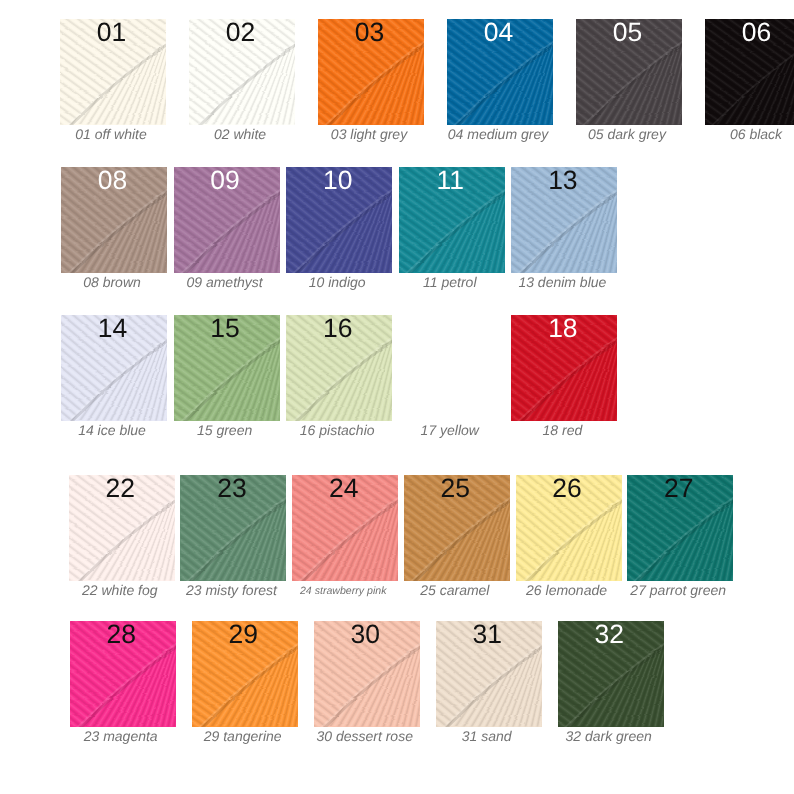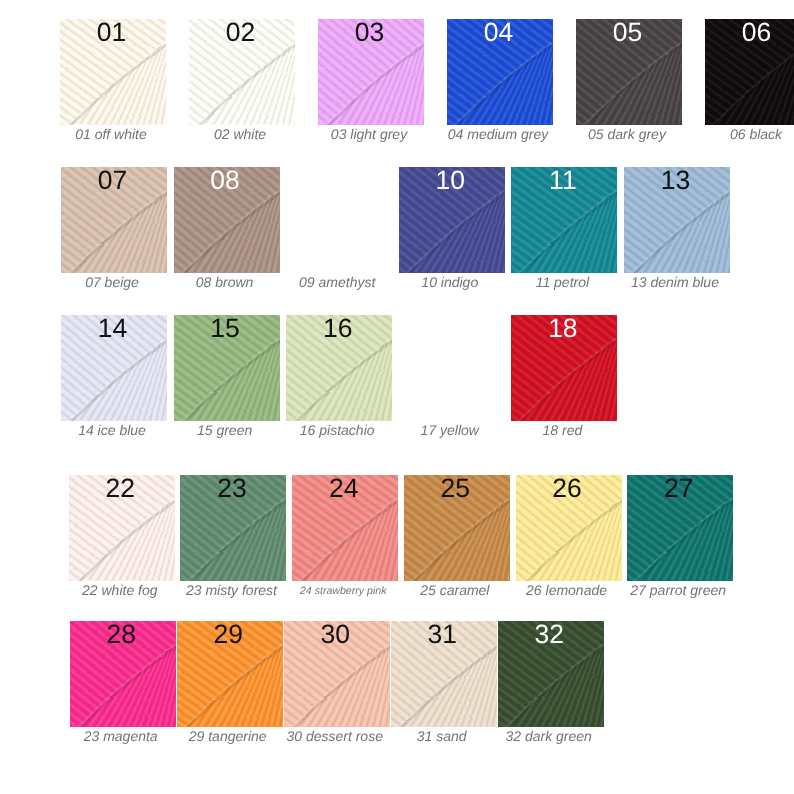--- a/index.html
+++ b/index.html
@@ -92,39 +92,39 @@
             <svg class="fold" viewBox="0 0 106 106" preserveAspectRatio="none">
               <path d="M106,24.9 C84.8,39.8 59.4,58.3 36.0,80.6 C23.3,92.8 14.3,101.8 9.0,106" fill="none" stroke="rgba(0,0,0,0.12)" stroke-width="2.6"></path>
               <path d="M106,21.9 C84.8,36.8 59.4,55.3 36.0,77.6 C23.3,89.8 14.3,98.8 9.0,103" fill="none" stroke="rgba(255,255,255,0.13)" stroke-width="1.6"></path>
             </svg>
           </div>
           <div class="num dark">02</div>
         </div>
         <div class="lbl"><span>02 white</span></div>
       </div>
       <div class="cell" style="--ang: 40deg; --fang: 158deg; --fx: 126%; --fy: -68%; --texop: 1.000;">
-        <div class="sw" style="background:#f0abfc">
+        <div class="sw" style="background:#f97316">
           <div class="tex">
             <div class="clipA">
               <div class="tex-a"></div>
             </div>
             <div class="clipB">
               <div class="tex-b"></div>
             </div>
             <svg class="fold" viewBox="0 0 106 106" preserveAspectRatio="none">
               <path d="M106,24.9 C84.8,39.8 59.4,58.3 36.0,80.6 C23.3,92.8 14.3,101.8 9.0,106" fill="none" stroke="rgba(0,0,0,0.12)" stroke-width="2.6"></path>
               <path d="M106,21.9 C84.8,36.8 59.4,55.3 36.0,77.6 C23.3,89.8 14.3,98.8 9.0,103" fill="none" stroke="rgba(255,255,255,0.13)" stroke-width="1.6"></path>
             </svg>
           </div>
           <div class="num dark">03</div>
         </div>
         <div class="lbl"><span>03 light grey</span></div>
       </div>
       <div class="cell" style="--ang: 37deg; --fang: 160deg; --fx: 126%; --fy: -58%; --texop: 0.972;">
-        <div class="sw" style="background:#1d4ed8">
+        <div class="sw" style="background:#0369a1">
           <div class="tex">
             <div class="clipA">
               <div class="tex-a"></div>
             </div>
             <div class="clipB">
               <div class="tex-b"></div>
             </div>
             <svg class="fold" viewBox="0 0 106 106" preserveAspectRatio="none">
               <path d="M106,24.9 C84.8,39.8 59.4,58.3 36.0,80.6 C23.3,92.8 14.3,101.8 9.0,106" fill="none" stroke="rgba(0,0,0,0.12)" stroke-width="2.6"></path>
               <path d="M106,21.9 C84.8,36.8 59.4,55.3 36.0,77.6 C23.3,89.8 14.3,98.8 9.0,103" fill="none" stroke="rgba(255,255,255,0.13)" stroke-width="1.6"></path>
@@ -165,57 +165,54 @@
               <path d="M106,24.9 C84.8,39.8 59.4,58.3 36.0,80.6 C23.3,92.8 14.3,101.8 9.0,106" fill="none" stroke="rgba(0,0,0,0.12)" stroke-width="2.6"></path>
               <path d="M106,21.9 C84.8,36.8 59.4,55.3 36.0,77.6 C23.3,89.8 14.3,98.8 9.0,103" fill="none" stroke="rgba(255,255,255,0.13)" stroke-width="1.6"></path>
             </svg>
           </div>
           <div class="num light">06</div>
         </div>
         <div class="lbl"><span>06 black</span></div>
       </div>
     </div>
     <div class="row" style="top: 166.5px; left: 61px; gap: 6.6px;">
-      <div class="cell" style="--ang: 38deg; --fang: 157deg; --fx: 126%; --fy: -58%; --texop: 1.000;">
-        <div class="sw" style="background:#DAC1AF">
-          <div class="tex">
-            <div class="clipA">
-              <div class="tex-a"></div>
-            </div>
-            <div class="clipB">
-              <div class="tex-b"></div>
-            </div>
-            <svg class="fold" viewBox="0 0 106 106" preserveAspectRatio="none">
-              <path d="M106,24.9 C84.8,39.8 59.4,58.3 36.0,80.6 C23.3,92.8 14.3,101.8 9.0,106" fill="none" stroke="rgba(0,0,0,0.12)" stroke-width="2.6"></path>
-              <path d="M106,21.9 C84.8,36.8 59.4,55.3 36.0,77.6 C23.3,89.8 14.3,98.8 9.0,103" fill="none" stroke="rgba(255,255,255,0.13)" stroke-width="1.6"></path>
-            </svg>
-          </div>
-          <div class="num dark">07</div>
-        </div>
-        <div class="lbl"><span>07 beige</span></div>
-      </div>
       <div class="cell" style="--ang: 40deg; --fang: 159deg; --fx: 126%; --fy: -63%; --texop: 0.994;">
         <div class="sw" style="background:#AB9284">
           <div class="tex">
             <div class="clipA">
               <div class="tex-a"></div>
             </div>
             <div class="clipB">
               <div class="tex-b"></div>
             </div>
             <svg class="fold" viewBox="0 0 106 106" preserveAspectRatio="none">
               <path d="M106,24.9 C84.8,39.8 59.4,58.3 36.0,80.6 C23.3,92.8 14.3,101.8 9.0,106" fill="none" stroke="rgba(0,0,0,0.12)" stroke-width="2.6"></path>
               <path d="M106,21.9 C84.8,36.8 59.4,55.3 36.0,77.6 C23.3,89.8 14.3,98.8 9.0,103" fill="none" stroke="rgba(255,255,255,0.13)" stroke-width="1.6"></path>
             </svg>
           </div>
           <div class="num light">08</div>
         </div>
         <div class="lbl"><span>08 brown</span></div>
       </div>
       <div class="cell" style="--ang: 37deg; --fang: 161deg; --fx: 126%; --fy: -68%; --texop: 0.965;">
+        <div class="sw" style="background:#A5759E">
+          <div class="tex">
+            <div class="clipA">
+              <div class="tex-a"></div>
+            </div>
+            <div class="clipB">
+              <div class="tex-b"></div>
+            </div>
+            <svg class="fold" viewBox="0 0 106 106" preserveAspectRatio="none">
+              <path d="M106,24.9 C84.8,39.8 59.4,58.3 36.0,80.6 C23.3,92.8 14.3,101.8 9.0,106" fill="none" stroke="rgba(0,0,0,0.12)" stroke-width="2.6"></path>
+              <path d="M106,21.9 C84.8,36.8 59.4,55.3 36.0,77.6 C23.3,89.8 14.3,98.8 9.0,103" fill="none" stroke="rgba(255,255,255,0.13)" stroke-width="1.6"></path>
+            </svg>
+          </div>
+          <div class="num light">09</div>
+        </div>
         <div class="lbl"><span>09 amethyst</span></div>
       </div>
       <div class="cell" style="--ang: 39deg; --fang: 154deg; --fx: 126%; --fy: -58%; --texop: 0.850;">
         <div class="sw" style="background:#464B94">
           <div class="tex">
             <div class="clipA">
               <div class="tex-a"></div>
             </div>
             <div class="clipB">
               <div class="tex-b"></div>
@@ -446,21 +443,21 @@
             <svg class="fold" viewBox="0 0 106 106" preserveAspectRatio="none">
               <path d="M106,24.9 C84.8,39.8 59.4,58.3 36.0,80.6 C23.3,92.8 14.3,101.8 9.0,106" fill="none" stroke="rgba(0,0,0,0.12)" stroke-width="2.6"></path>
               <path d="M106,21.9 C84.8,36.8 59.4,55.3 36.0,77.6 C23.3,89.8 14.3,98.8 9.0,103" fill="none" stroke="rgba(255,255,255,0.13)" stroke-width="1.6"></path>
             </svg>
           </div>
           <div class="num dark">27</div>
         </div>
         <div class="lbl"><span>27 parrot green</span></div>
       </div>
     </div>
-    <div class="row" style="top: 620.5px; left: 69.7px; gap: 1px;">
+    <div class="row" style="top: 620.5px; left: 69.7px; gap: 16px;">
       <div class="cell" style="--ang: 39deg; --fang: 157deg; --fx: 126%; --fy: -58%; --texop: 0.930;">
         <div class="sw" style="background:#FB2D8F">
           <div class="tex">
             <div class="clipA">
               <div class="tex-a"></div>
             </div>
             <div class="clipB">
               <div class="tex-b"></div>
             </div>
             <svg class="fold" viewBox="0 0 106 106" preserveAspectRatio="none">

